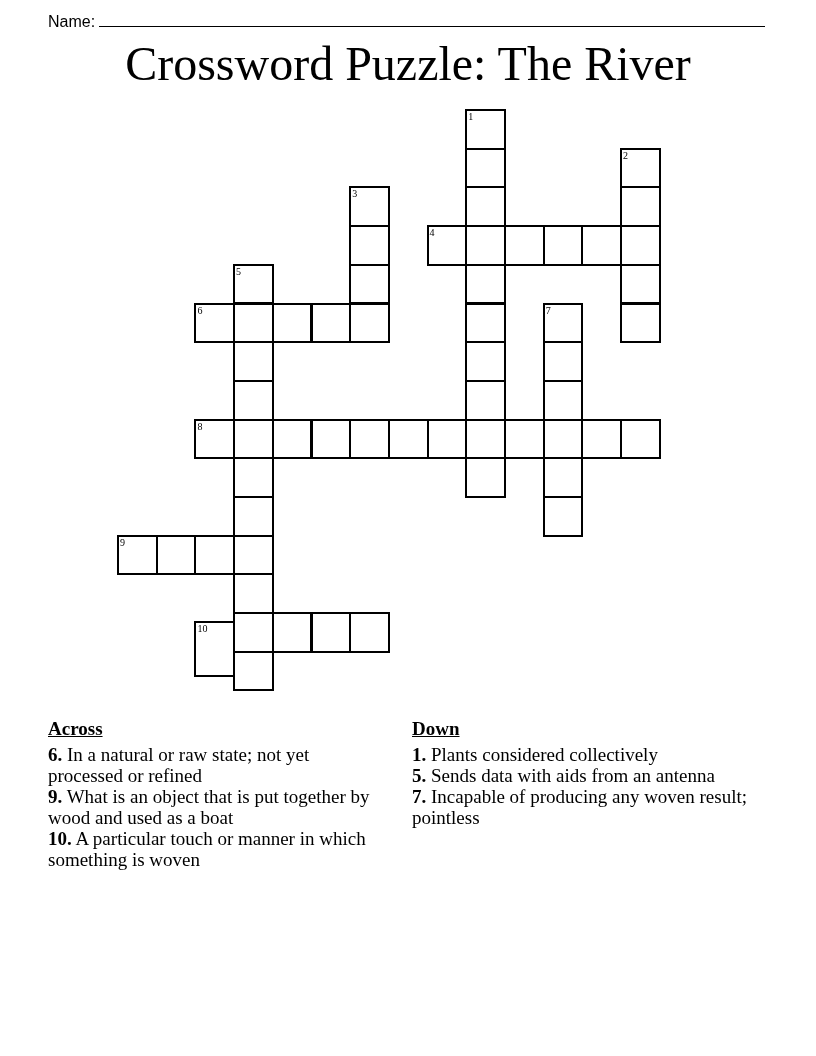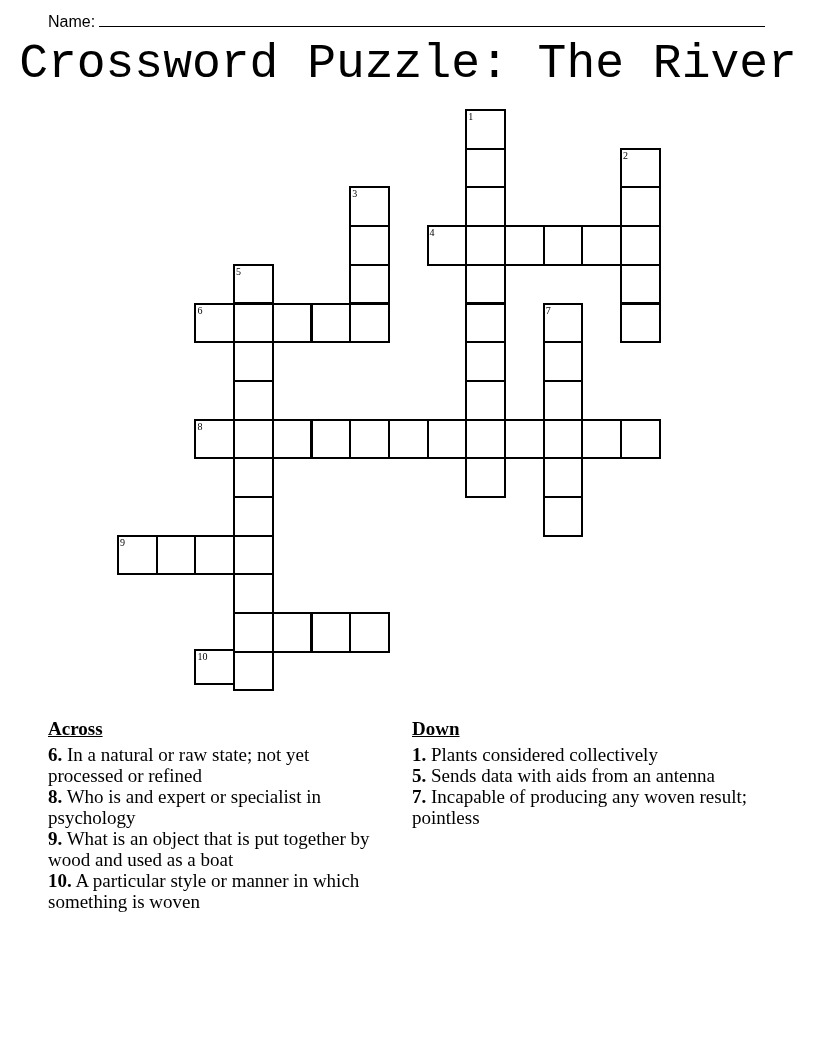--- a/index.html
+++ b/index.html
@@ -8,21 +8,21 @@
       position: absolute; left: 48px; top: 12px;
       font-family: "Liberation Sans", sans-serif; font-size: 16px; line-height: 18px;
       white-space: nowrap;
     }
     .name-line .rule {
       display: inline-block; width: 666px; border-bottom: 1px solid #000;
       height: 14px; vertical-align: baseline; margin-left: 4px;
     }
     .title {
       position: absolute; left: 0; top: 34px; width: 816px; text-align: center;
-      font-family: Liberation Mono, monospace; font-size: 48px; line-height: 60px;
+      font-family: Liberation Serif, serif; font-size: 48px; line-height: 60px;
     }
     .grid { position: absolute; left: 0; top: 0; width: 816px; height: 700px; }
     .cell {
       position: absolute; width: 38.7px; height: 38.7px; box-sizing: border-box;
       border: 2px solid #000; background: #fff; margin-left: -1px; margin-top: -1px;
       cursor: text;
     }
     .cell .num {
       position: absolute; left: 1px; top: 0px;
       font-family: "Liberation Serif", serif; font-size: 10px; line-height: 12px;
@@ -113,34 +113,33 @@
     <div class="cell" style="left: 388.9px; top: 419.6px; width: 40.7px; height: 40.7px;"></div>
     <div class="cell" style="left: 427.6px; top: 419.6px; width: 40.7px; height: 40.7px;"></div>
     <div class="cell" style="left: 505px; top: 419.6px; width: 40.7px; height: 40.7px;"></div>
     <div class="cell" style="left: 582.4px; top: 419.6px; width: 40.7px; height: 40.7px;"></div>
     <div class="cell" style="left: 621.1px; top: 419.6px; width: 40.7px; height: 40.7px;"></div>
     <div class="cell" style="left: 118px; top: 535.7px; width: 40.7px; height: 40.7px;">
       <span class="num">9</span>
     </div>
     <div class="cell" style="left: 156.7px; top: 535.7px; width: 40.7px; height: 40.7px;"></div>
     <div class="cell" style="left: 195.4px; top: 535.7px; width: 40.7px; height: 40.7px;"></div>
-    <div class="cell" style="left: 195.4px; top: 650px; width: 40.7px; height: 36px;">
+    <div class="cell" style="left: 195.4px; top: 622px; width: 40.7px; height: 56px;">
       <span class="num">10</span>
     </div>
     <div class="cell" style="left: 272.8px; top: 613.1px; width: 40.7px; height: 40.7px;"></div>
     <div class="cell" style="left: 311.5px; top: 613.1px; width: 40.7px; height: 40.7px;"></div>
     <div class="cell" style="left: 350.2px; top: 613.1px; width: 40.7px; height: 40.7px;"></div>
   </div>
 
 <div class="clues across">
   <div class="heading">Across</div>
   <div class="clue"><span class="n">6.</span><span> In a natural or raw state; not yet processed or refined</span></div>
-  <div class="clue"><span class="n">8.</span><span> Who is and expert or specialist in psychology</span></div>
   <div class="clue"><span class="n">9.</span><span> What is an object that is put together by wood and used as a boat</span></div>
-  <div class="clue"><span class="n">10.</span><span> A particular style or manner in which something is woven</span></div>
+  <div class="clue"><span class="n">10.</span><span> A particular touch or manner in which something is woven</span></div>
 </div>
 
 <div class="clues down">
   <div class="heading">Down</div>
   <div class="clue"><span class="n">1.</span><span> Plants considered collectively</span></div>
   <div class="clue"><span class="n">5.</span><span> Sends data with aids from an antenna</span></div>
   <div class="clue"><span class="n">7.</span><span> Incapable of producing any woven result; pointless</span></div>
 </div>
 
 </body></html>

